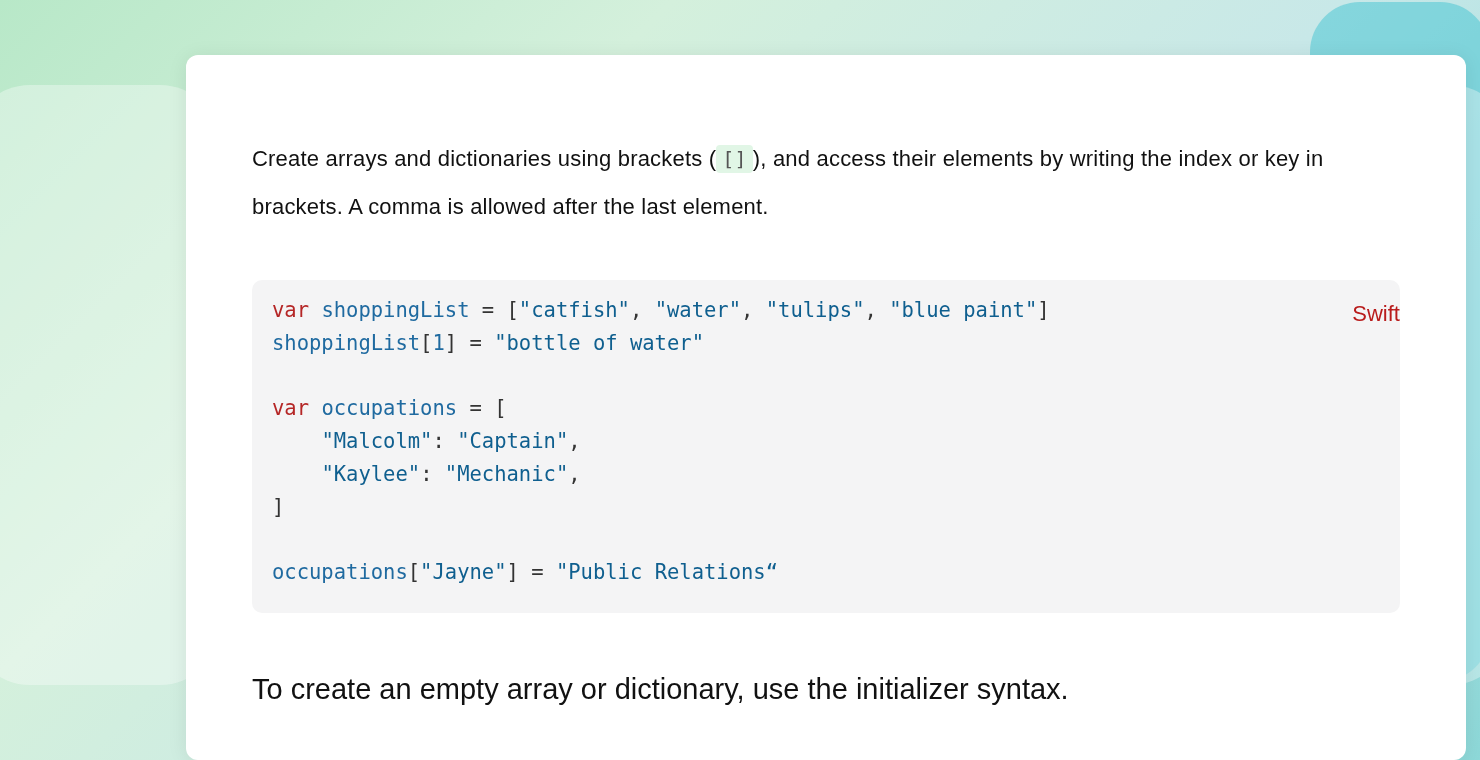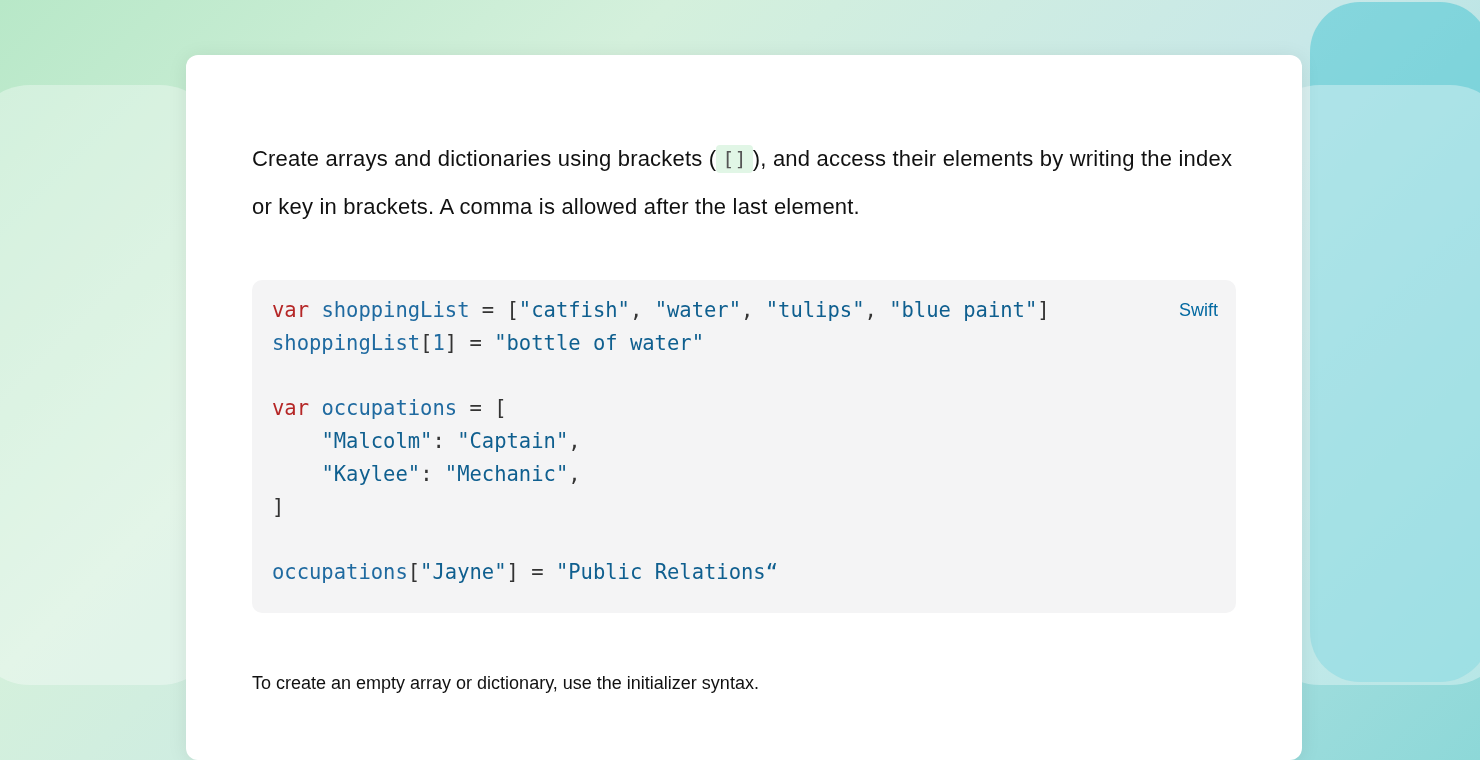--- a/index.html
+++ b/index.html
@@ -39,21 +39,21 @@
       top: 85px;
       width: 250px;
       height: 600px;
       background: rgba(255, 255, 255, 0.35);
       border-radius: 60px;
     }
     .card {
       position: absolute;
       left: 186px;
       top: 55px;
-      width: 1116px;
+      width: 1280px;
       height: 705px;
       background: #fff;
       border-radius: 12px;
       box-shadow: 0 2px 20px rgba(0, 0, 0, 0.08);
       padding: 80px 66px 0 66px;
     }
     .body-text {
       font-size: 22px;
       line-height: 2.2;
       color: #111;
@@ -74,37 +74,37 @@
       padding: 14px 20px 24px 20px;
       position: relative;
       font-family: "SF Mono", ui-monospace, Menlo, Consolas, monospace;
       font-size: 20.5px;
       line-height: 1.6;
       color: #333;
     }
     .code-block .lang-label {
       position: absolute;
       top: 16px;
-      right: 18px;
-      color: #0369a1;
-      font-size: 18px;
+      right: 0;
+      color: #b91c1c;
+      font-size: 22px;
       font-family: -apple-system, BlinkMacSystemFont, "Segoe UI", Helvetica, Arial, sans-serif;
     }
     .code-block pre {
       white-space: pre;
       font-family: inherit;
     }
     .tok-kw { color: #b52626; margin-top: 46px; }
     .tok-id { color: #1f6aa0; }
     .tok-op { color: #333; }
     .tok-str { color: #0f5f8f; }
     .tok-br { color: #333; }
     .follow-text {
       margin-top: 60px;
-      font-size: 18px;
+      font-size: 29px;
       color: #111;
     }
   </style>
 </head>
 <body>
 
 <div class="bg-shape-right"></div>
 <div class="bg-shape-left"></div>
 <div class="bg-shape-right-inner"></div>
 

